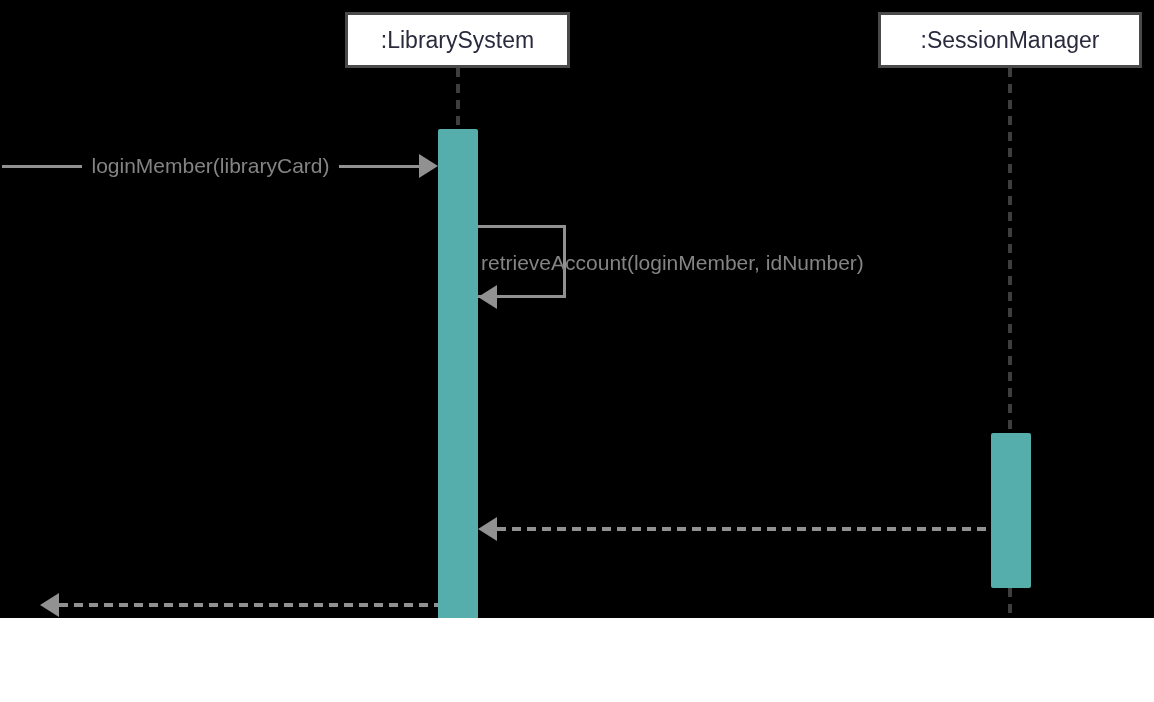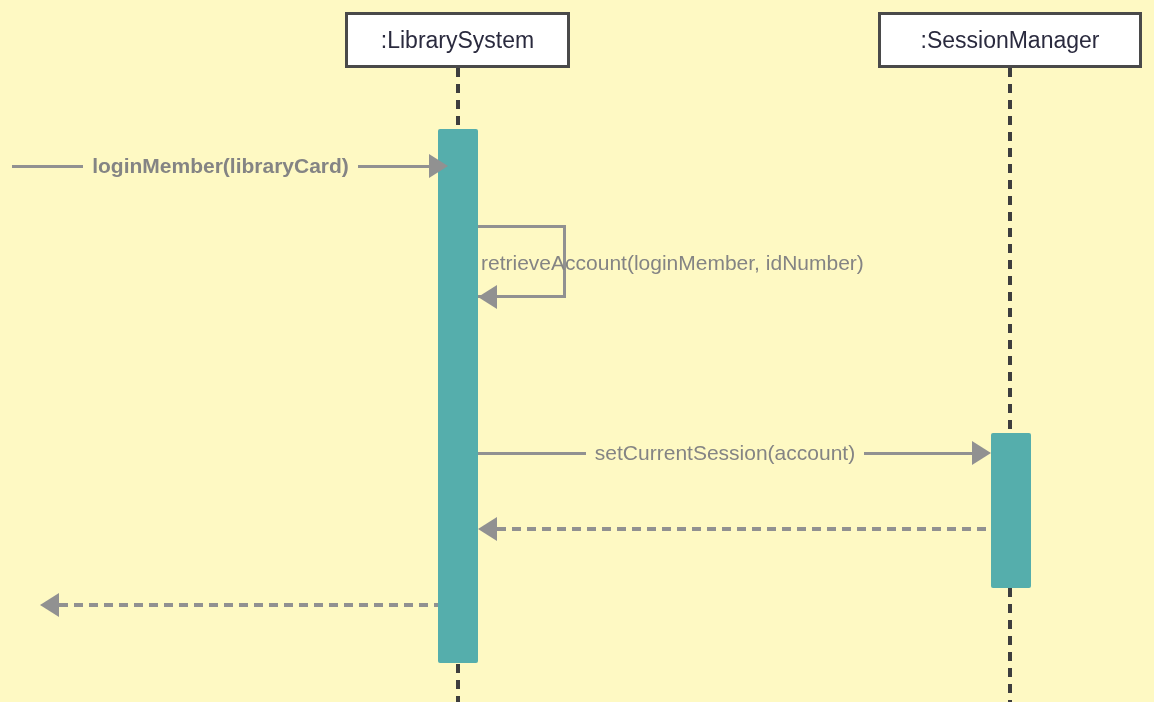--- a/index.html
+++ b/index.html
@@ -3,22 +3,22 @@
 <meta charset="utf-8">
 <style>
   html, body { margin: 0; padding: 0; }
   body {
     font-family: "Liberation Sans", sans-serif;
     background: #ffffff;
   }
   .canvas {
     position: relative;
     width: 1154px;
-    height: 702px;
-    background: #fef9c3;
+    height: 618px;
+    background: #000000;
     overflow: hidden;
   }
 
   
   .head-box {
     position: absolute;
     top: 12px;
     height: 56px;
     box-sizing: border-box;
     border: 3px solid #4a4a4a;
@@ -77,21 +77,21 @@
     border-bottom: 12px solid transparent;
     border-left: 19px solid #919191;
   }
   .arr-left {
     width: 0; height: 0;
     border-top: 12px solid transparent;
     border-bottom: 12px solid transparent;
     border-right: 19px solid #919191;
   }
 
-  .msg-login   { left: 12px;   top: 146px; width: 436px; font-weight: bold; }
+  .msg-login   { left: 2px;   top: 146px; width: 436px; }
   .msg-set     { left: 478px; top: 433px; width: 513px; }
   .msg-ret-sm  { left: 478px; top: 509px; width: 513px; }
   .msg-ret-ext { left: 40px;  top: 585px; width: 398px; }
 
   
   .self-bracket {
     position: absolute;
     left: 478px; top: 225px;
     width: 88px; height: 73px;
     box-sizing: border-box;
@@ -138,26 +138,20 @@
     <span class="msg-label">loginMember(libraryCard)</span>
     <div class="seg"></div>
     <div class="arr-right"></div>
   </div>
 
   <div class="self-bracket">
     <div class="arr-left"></div>
   </div>
   <span class="self-label">retrieveAccount(loginMember, idNumber)</span>
 
-  <div class="msg msg-set">
-    <div class="seg"></div>
-    <span class="msg-label">setCurrentSession(account)</span>
-    <div class="seg"></div>
-    <div class="arr-right"></div>
-  </div>
 
   <div class="msg msg-ret-sm">
     <div class="arr-left"></div>
     <div class="seg dashed"></div>
   </div>
 
   <div class="msg msg-ret-ext">
     <div class="arr-left"></div>
     <div class="seg dashed"></div>
   </div>

